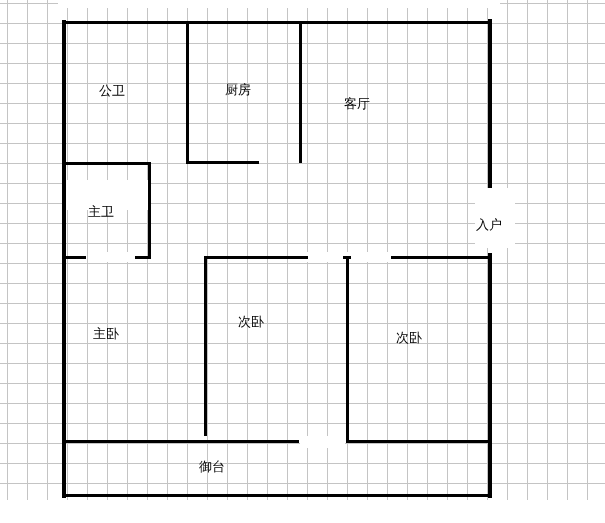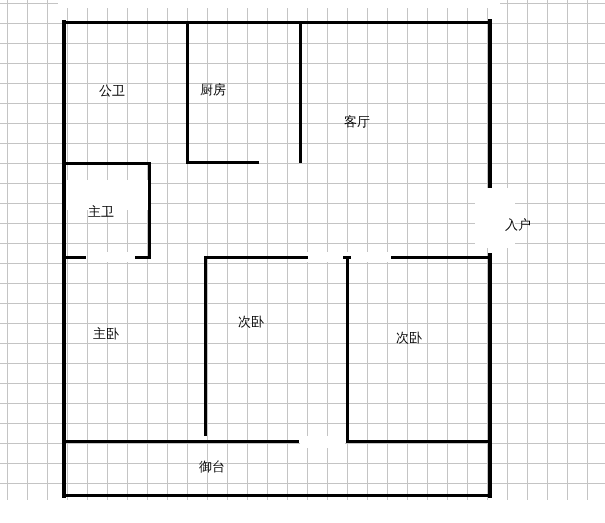--- a/index.html
+++ b/index.html
@@ -57,21 +57,21 @@
   <div class="wall" style="left:343px;top:256px;width:8px;height:3px;"></div>
   <div class="wall" style="left:391px;top:256px;width:99px;height:3px;"></div>
 
   <div class="wall" style="left:204px;top:256px;width:3px;height:180px;"></div>
   <div class="wall" style="left:346px;top:256px;width:3px;height:186px;"></div>
 
   <div class="wall" style="left:62px;top:440px;width:237px;height:3px;"></div>
   <div class="wall" style="left:346px;top:440px;width:144px;height:3px;"></div>
 
   <span class="label" style="left:99px;top:84px;">公卫</span>
-  <span class="label" style="left:200px;top:83px;">厨房</span>
-  <span class="label" style="left:344px;top:115px;">客厅</span>
+  <span class="label" style="left:225px;top:83px;">厨房</span>
+  <span class="label" style="left:344px;top:97px;">客厅</span>
   <span class="label" style="left:88px;top:205px;text-align:right;">主卫</span>
-  <span class="label" style="left:505px;top:218px;">入户</span>
+  <span class="label" style="left:476px;top:218px;">入户</span>
   <span class="label" style="left:93px;top:327px;">主卧</span>
   <span class="label" style="left:238px;top:315px;">次卧</span>
   <span class="label" style="left:396px;top:331px;">次卧</span>
   <span class="label" style="left:199px;top:460px;">御台</span>
 </div>
 
 </body></html>

